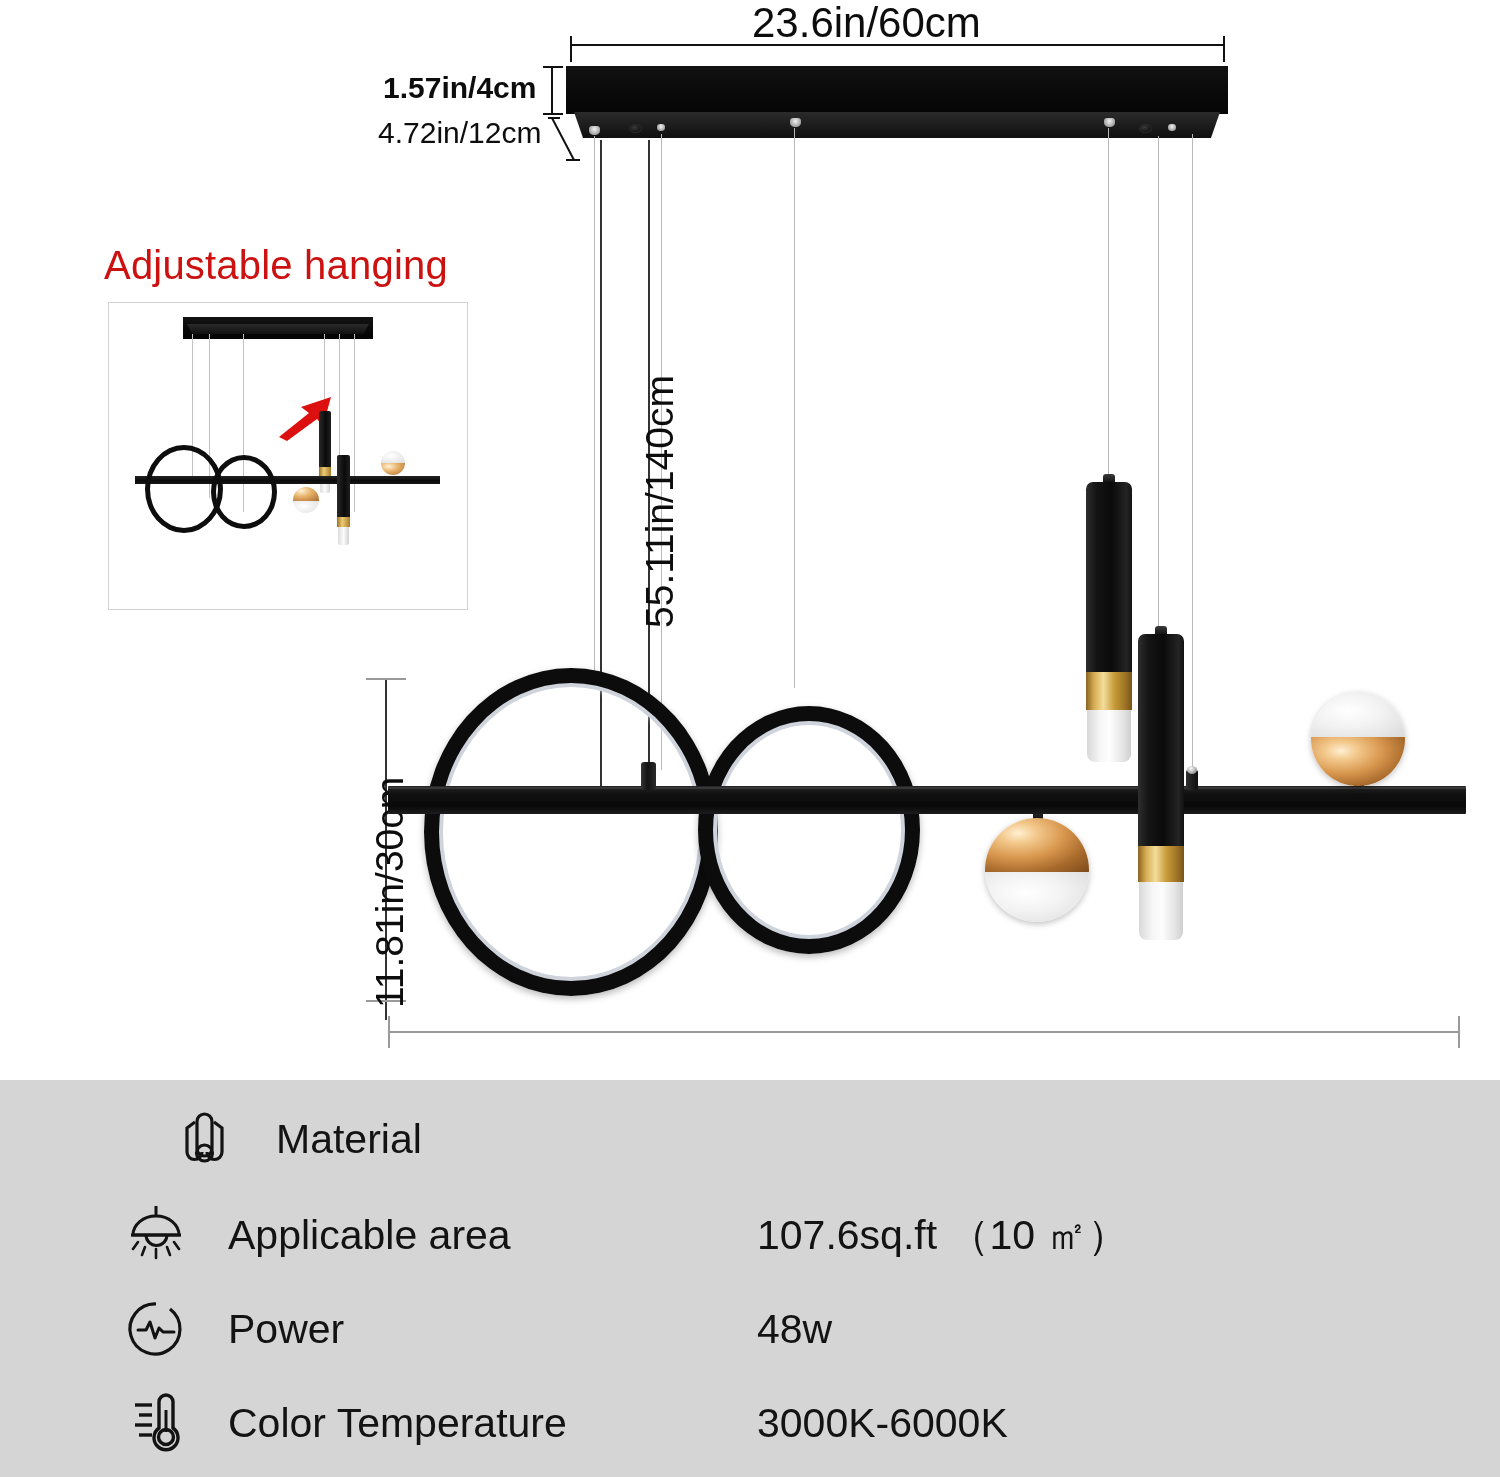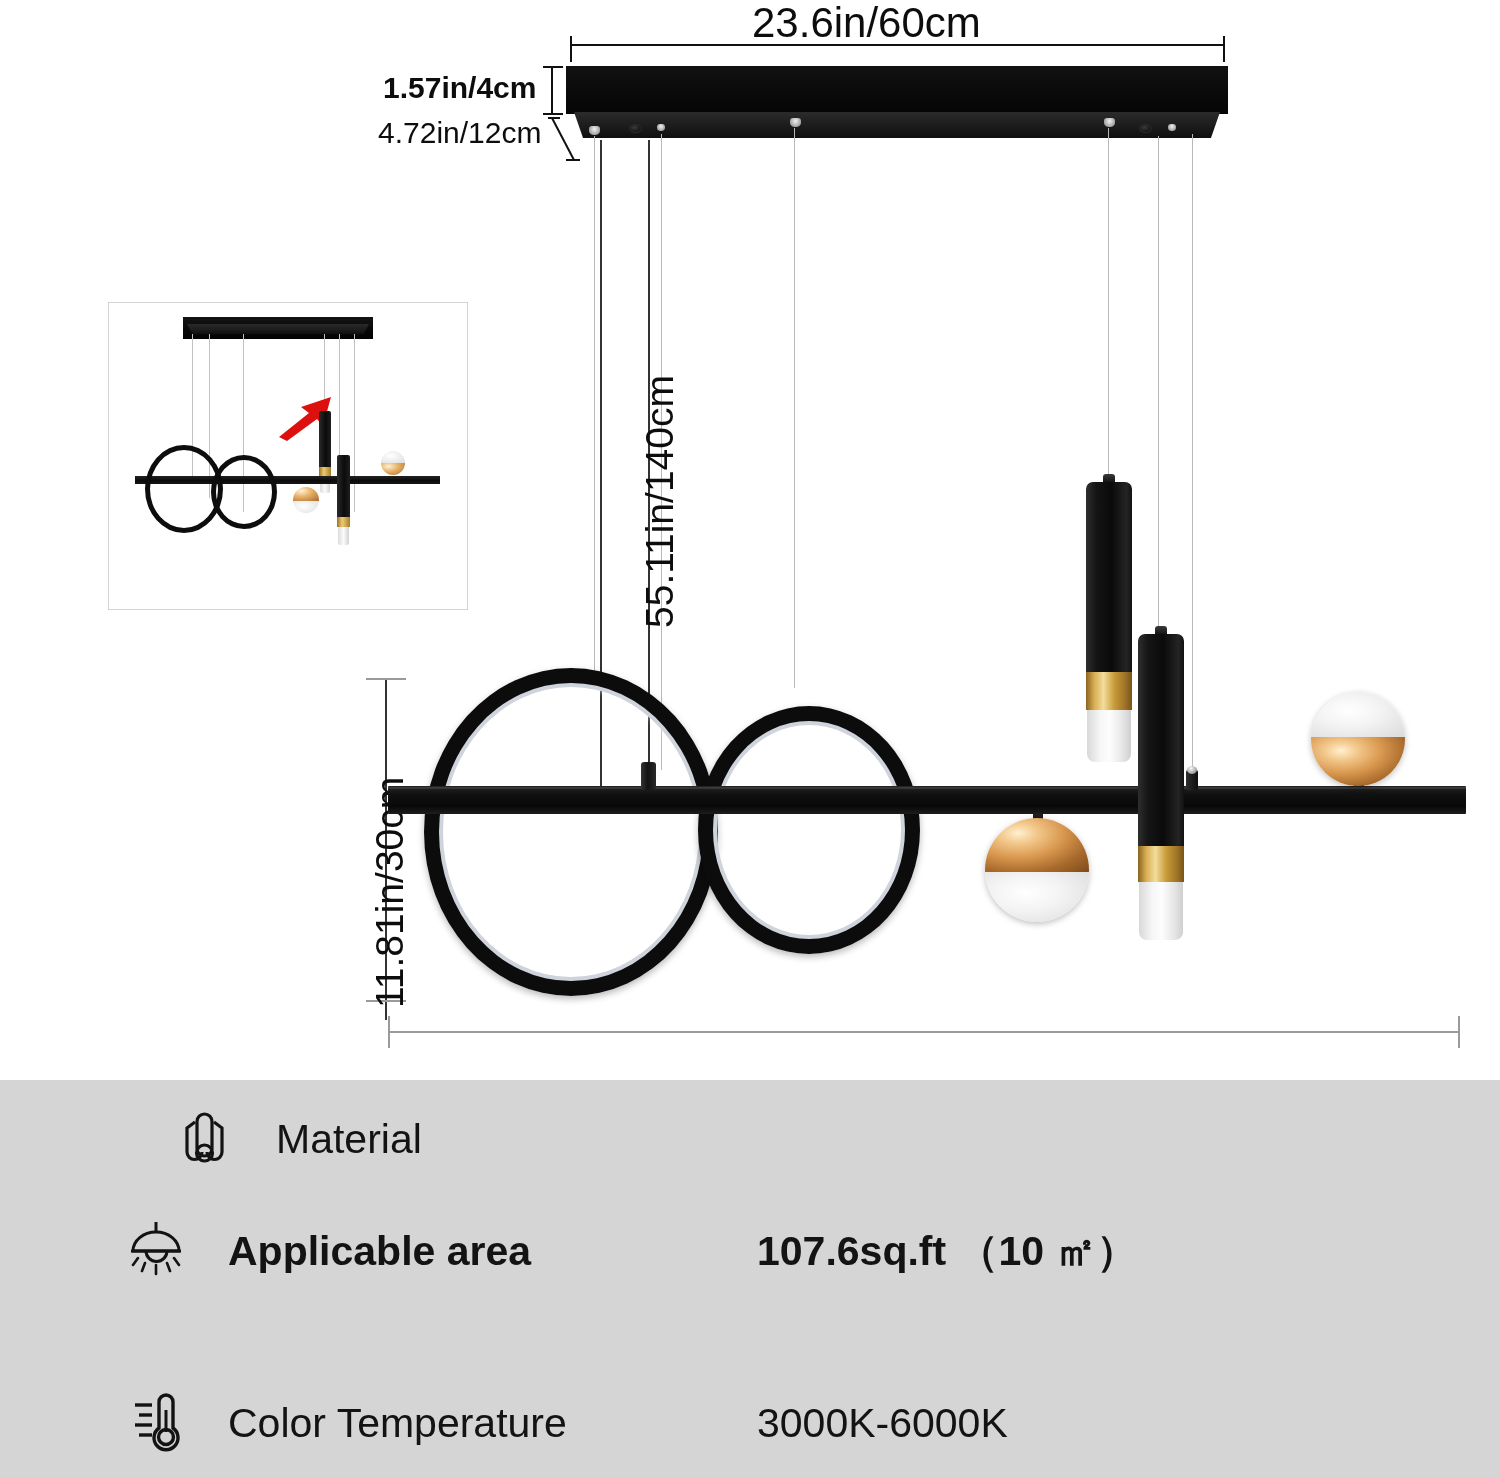--- a/index.html
+++ b/index.html
@@ -259,20 +259,21 @@
     <div class="globe-stem" style="left:1354px; top:774px; height:18px; z-index:5;"></div>
     <div class="globe" style="left:1311px; top:692px; width:94px; height:94px; z-index:6;">
       <div class="frost-half" style="top:0;"></div>
       <div class="gold-half" style="top:48%;"></div>
     </div>
 
     <div class="rule-h lite" style="left:388px; top:1031px; width:1072px; height:2px;"></div>
     <div class="tick-v lite" style="left:388px; top:1016px; height:32px; width:2px;"></div>
     <div class="tick-v lite" style="left:1458px; top:1016px; height:32px; width:2px;"></div>
 
+    <div id="inset-title">Adjustable hanging</div>
 
     <div id="inset-box">
       <div class="i-canopy"></div>
       <div class="i-canopy-b"></div>
 
       <div class="i-cable" style="left:83px; top:31px; height:148px;"></div>
       <div class="i-cable" style="left:100px; top:31px; height:164px;"></div>
       <div class="i-cable" style="left:134px; top:31px; height:178px;"></div>
       <div class="i-cable" style="left:215px; top:31px; height:80px;"></div>
       <div class="i-cable" style="left:230px; top:31px; height:140px;"></div>
@@ -318,40 +319,50 @@
         <svg width="62" height="62" viewBox="0 0 62 62" fill="none" stroke="#131313" stroke-width="3.2">
           <rect x="24" y="6" width="15" height="42" rx="7.5"></rect>
           <path d="M22 14 L14 20 L14 44 a7.5 7.5 0 0 0 15 0"></path>
           <path d="M41 14 L49 20 L49 44 a7.5 7.5 0 0 1 -15 0"></path>
           <circle cx="31.5" cy="45" r="8"></circle>
         </svg>
       </div>
       <div class="spec-label">Material</div>
     </div>
 
-    <div class="spec-row" style="top:134px;font-weight:bold;">
+    <div class="spec-row" style="top:118px;">
       <div class="spec-icon">
         <svg width="62" height="62" viewBox="0 0 62 62" fill="none" stroke="#131313" stroke-width="3">
           <line x1="31" y1="2" x2="31" y2="13"></line>
           <path d="M8 31 a23 19 0 0 1 46 0 Z"></path>
           <line x1="6" y1="31" x2="56" y2="31"></line>
           <path d="M21 31 a10.5 10.5 0 0 0 21 0"></path>
           <g stroke-width="2.6" stroke-linecap="round">
             <line x1="13" y1="38" x2="8" y2="45"></line>
             <line x1="20" y1="43" x2="17" y2="51"></line>
             <line x1="31" y1="45" x2="31" y2="54"></line>
             <line x1="42" y1="43" x2="45" y2="51"></line>
             <line x1="49" y1="38" x2="54" y2="45"></line>
           </g>
         </svg>
       </div>
       <div class="spec-label">Applicable area</div>
       <div class="spec-value">107.6sq.ft （10 ㎡）</div>
     </div>
 
+    <div class="spec-row" style="top:212px;">
+      <div class="spec-icon">
+        <svg width="62" height="62" viewBox="0 0 62 62" fill="none" stroke="#131313" stroke-width="3.2">
+          <path d="M45 11 a25 25 0 1 1 -14 -5"></path>
+          <polyline points="13,32 21,32 25,24 30,40 34,30 38,34 49,34" stroke-width="3" stroke-linejoin="round" stroke-linecap="round"></polyline>
+        </svg>
+      </div>
+      <div class="spec-label">Power</div>
+      <div class="spec-value">48w</div>
+    </div>
 
     <div class="spec-row" style="top:306px;">
       <div class="spec-icon">
         <svg width="62" height="62" viewBox="0 0 62 62" fill="none" stroke="#131313" stroke-width="3.4">
           <path d="M34 10 a7 7 0 0 1 14 0 v26 a12 12 0 1 1 -14 0 Z"></path>
           <circle cx="41" cy="45" r="7.5" stroke-width="3.4"></circle>
           <line x1="41" y1="18" x2="41" y2="40" stroke-width="3"></line>
           <g stroke-width="3.4" stroke-linecap="butt">
             <line x1="10" y1="13" x2="27" y2="13"></line>
             <line x1="14" y1="23" x2="27" y2="23"></line>

